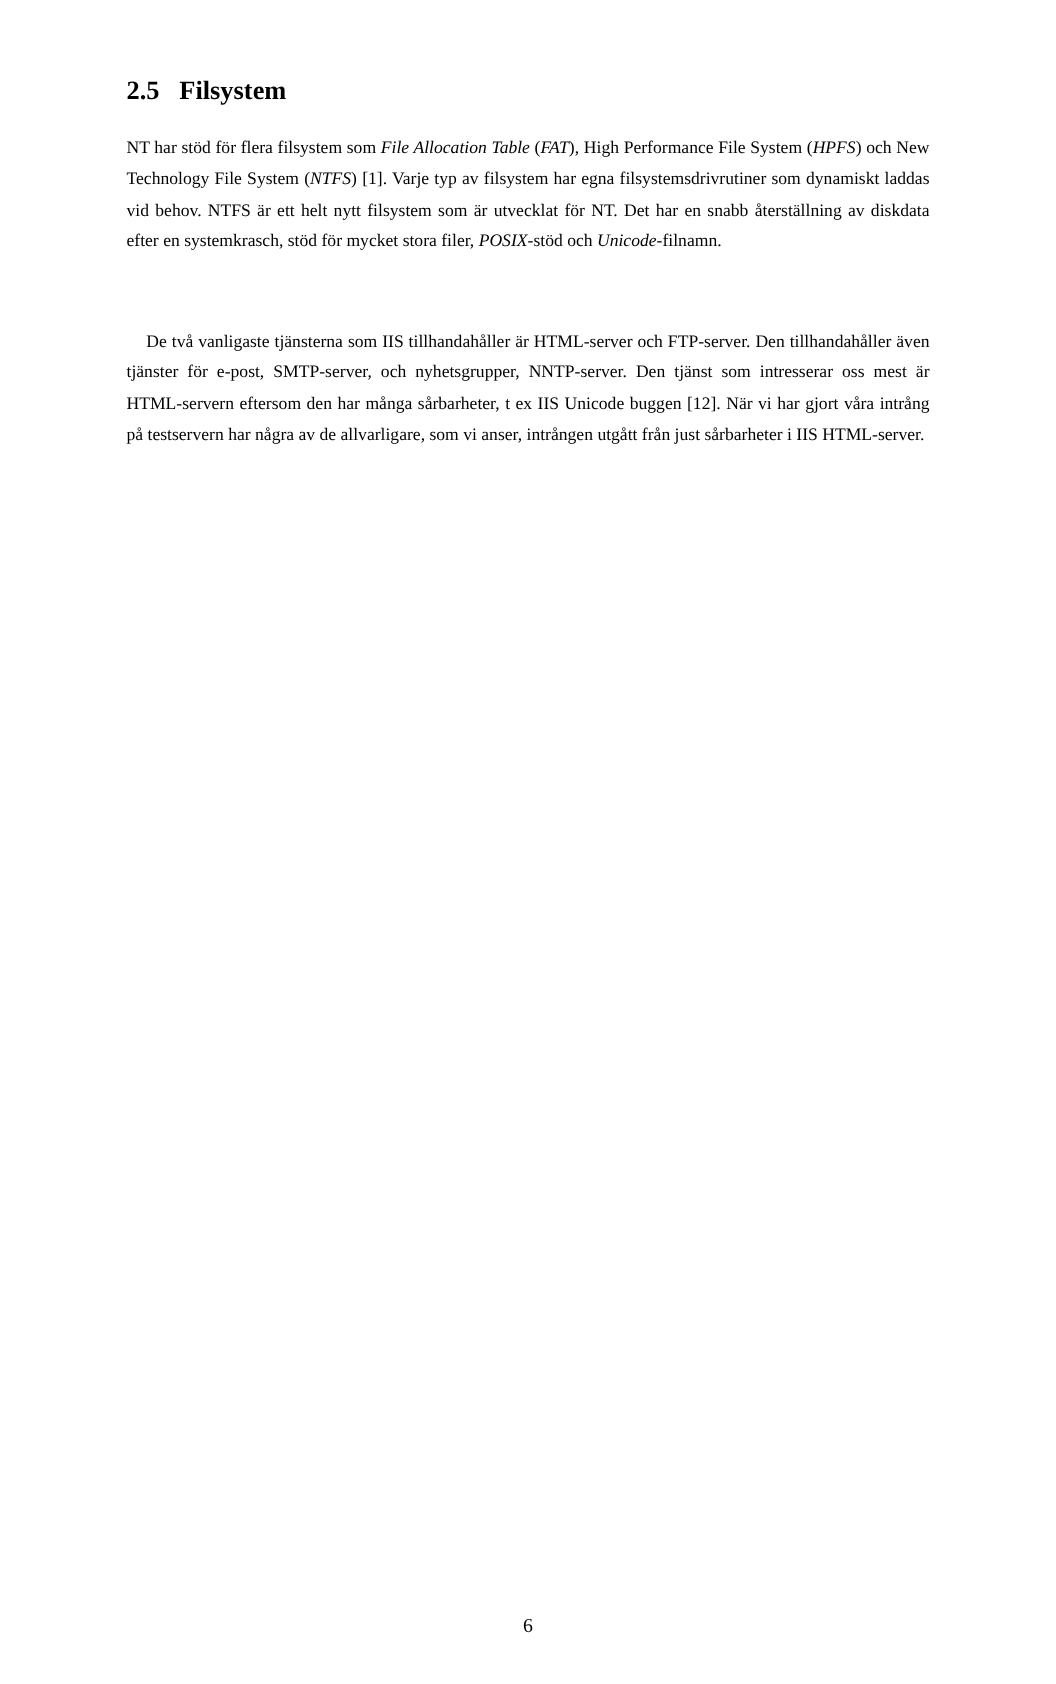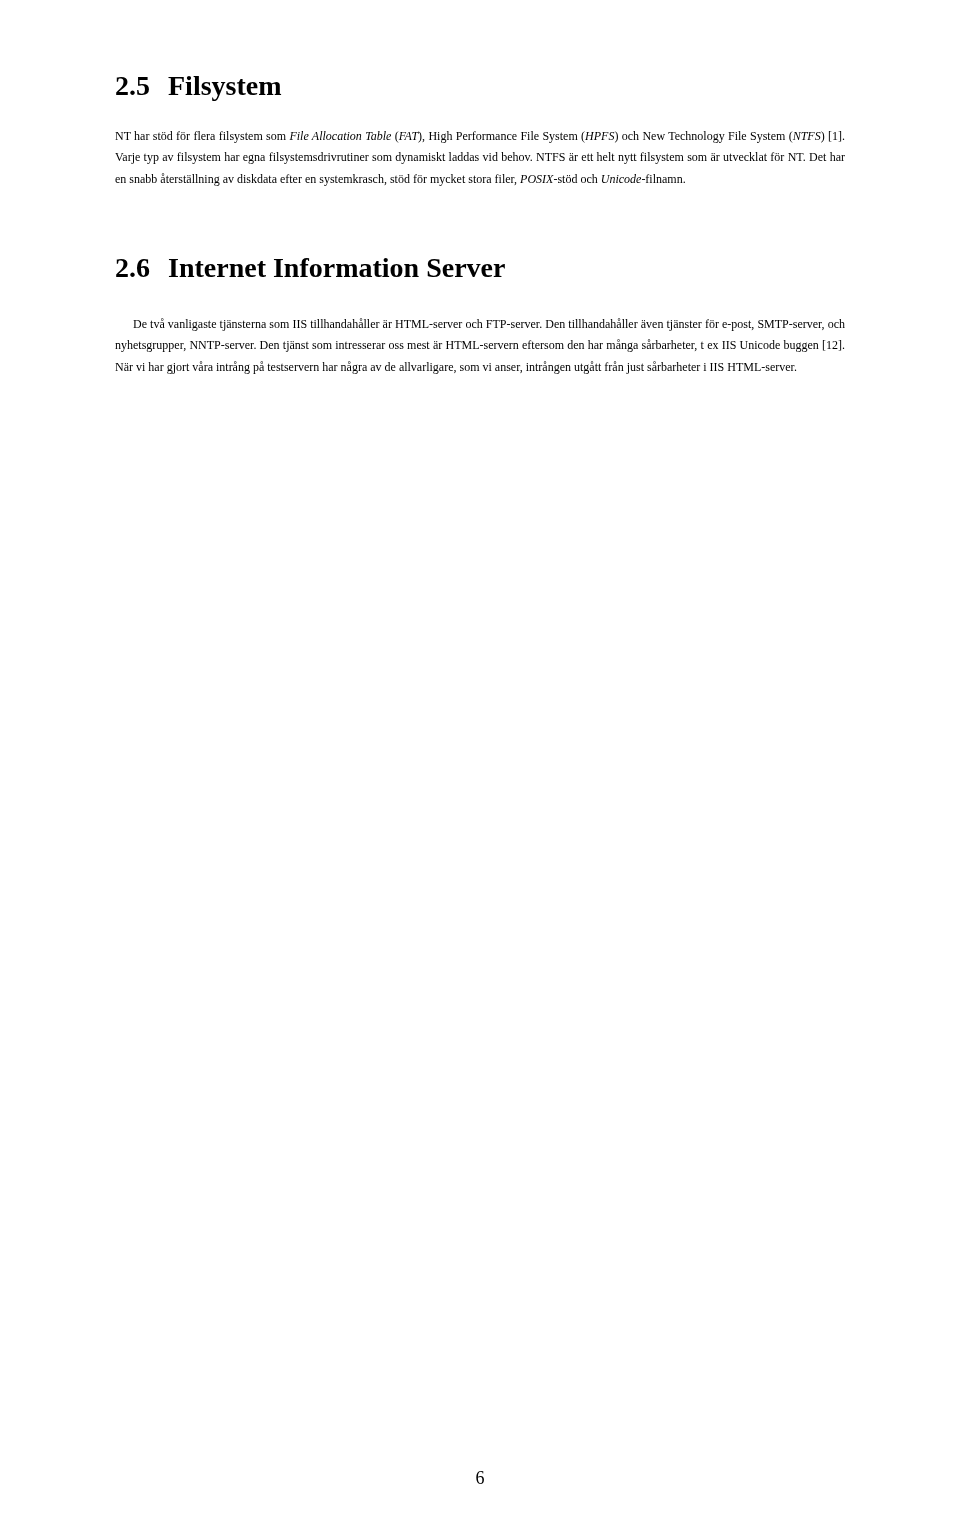--- a/index.html
+++ b/index.html
@@ -10,30 +10,30 @@
     body {
       width: 960px;
       min-height: 1531px;
       background: #ffffff;
       font-family: "Times New Roman", Times, serif;
       color: #000000;
       padding: 70px 115px 40px 115px;
       position: relative;
     }
     .section-heading {
-      font-size: 28px;
+      font-size: 24px;
       font-weight: bold;
       margin-bottom: 24px;
     }
     .section-number {
       display: inline-block;
       margin-right: 18px;
     }
     .paragraph {
-      font-size: 12px;
+      font-size: 16px;
       line-height: 1.78;
       text-align: justify;
       margin-bottom: 0;
     }
     .indented {
       text-indent: 18px;
       margin-top: 30px;
     }
     .section-block {
       margin-bottom: 62px;
@@ -56,19 +56,16 @@
 <div class="section-block">
   <h2 class="section-heading">
     <span class="section-number">2.5</span><span>Filsystem</span>
   </h2>
   <p class="paragraph">
     <span>NT har stöd för flera filsystem som </span><span class="italic">File Allocation Table</span><span> (</span><span class="italic">FAT</span><span>), High Performance File System (</span><span class="italic">HPFS</span><span>) och New Technology File System (</span><span class="italic">NTFS</span><span>) [1]. Varje typ av filsystem har egna filsystemsdrivrutiner som dynamiskt laddas vid behov. NTFS är ett helt nytt filsystem som är utvecklat för NT. Det har en snabb återställning av diskdata efter en systemkrasch, stöd för mycket stora filer, </span><span class="italic">POSIX</span><span>-stöd och </span><span class="italic">Unicode</span><span>-filnamn.</span>
   </p>
 </div>
 
 <div class="section-block">
-  <h2 class="section-heading">
-    <span class="section-number">2.6</span><span>Internet Information Server</span>
-  </h2>
   <p class="paragraph indented">De två vanligaste tjänsterna som IIS tillhandahåller är HTML-server och FTP-server. Den tillhandahåller även tjänster för e-post, SMTP-server, och nyhetsgrupper, NNTP-server. Den tjänst som intresserar oss mest är HTML-servern eftersom den har många sårbarheter, t ex IIS Unicode buggen [12]. När vi har gjort våra intrång på testservern har några av de allvarligare, som vi anser, intrången utgått från just sårbarheter i IIS HTML-server.</p>
 </div>
 
 <div class="page-number">6</div>
 
 </body></html>

